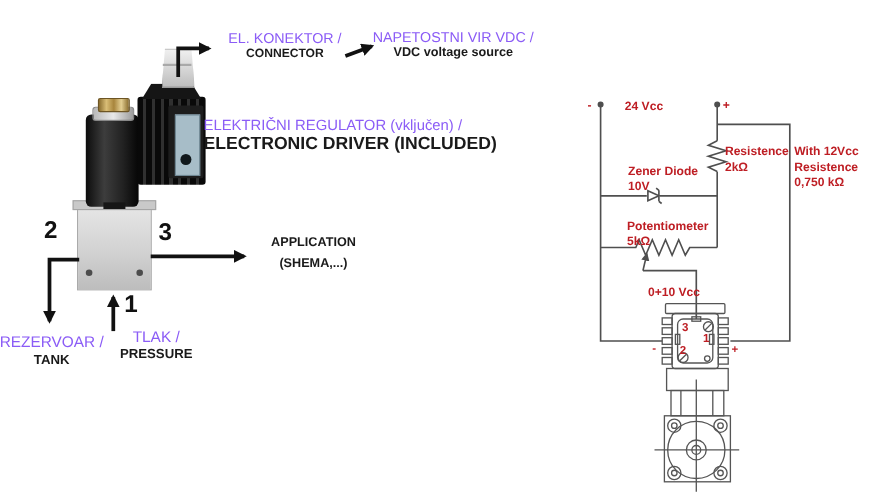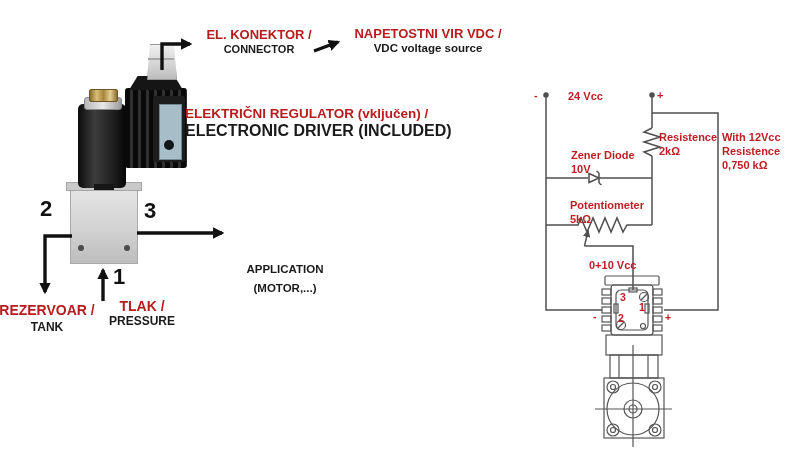--- a/index.html
+++ b/index.html
@@ -1,21 +1,21 @@
 <!DOCTYPE html>
 <html><head>
 <meta charset="utf-8">
 <style>
   html,body{margin:0;padding:0;background:#fff;}
   .canvas{position:relative;width:800px;height:450px;background:#ffffff;
           font-family:"Liberation Sans",sans-serif;overflow:hidden;}
   .abs{position:absolute;}
   .lbl{position:absolute;text-align:center;line-height:1.12;}
   .lbl-left{position:absolute;text-align:left;line-height:1.15;}
-  .red{color:#b91c1c;font-weight:700;}
+  .red{color:#8b5cf6;font-weight:400;}
   .blk{color:#1a1a1a;font-weight:700;}
   .num{position:absolute;color:#111;font-weight:700;font-size:22px;}
   svg text{font-family:"Liberation Sans",sans-serif;font-weight:700;fill:#be1e24;}
   .t11{font-size:11px;}
   .t10{font-size:10.5px;}
 </style>
 </head>
 <body>
 
 <div class="canvas">
@@ -53,34 +53,34 @@
                 background:linear-gradient(180deg,#f0f0f0,#d2d2d2 60%,#bdbdbd);
                 border:1px solid #9b9b9b;clip-path:polygon(10% 0,90% 0,100% 100%,0 100%);"></div>
     <div class="abs" style="left:148px;top:58px;width:26px;height:2px;background:#a9a9a9;"></div>
   </div>
 
   <div class="lbl" style="left:202px;top:28px;width:114px;font-size:13px;">
     <div class="red">EL. KONEKTOR /</div>
     <div class="blk" style="font-size:11px;">CONNECTOR</div>
   </div>
 
-  <div class="lbl" style="left:344px;top:27px;width:168px;font-size:13px;">
+  <div class="lbl" style="left:328px;top:27px;width:168px;font-size:13px;">
     <div class="red">NAPETOSTNI VIR VDC /</div>
     <div class="blk" style="font-size:11.5px;">VDC voltage source</div>
   </div>
 
 
   <div class="lbl-left" style="left:185px;top:106px;font-size:13.5px;">
     <div class="red">ELEKTRIČNI REGULATOR (vključen) /</div>
     <div class="blk" style="font-size:16px;">ELECTRONIC DRIVER (INCLUDED)</div>
   </div>
 
   <div class="lbl" style="left:232px;top:215px;width:106px;font-size:13px;">
-    <div class="blk" style="font-size:11.5px;margin-top:48px;">APPLICATION</div>
-    <div class="blk" style="font-size:11.5px;margin-top:6px;">(MOTOR,...)</div>
+    <div class="blk" style="font-size:11.5px;">APPLICATION</div>
+    <div class="blk" style="font-size:11.5px;margin-top:6px;">(SHEMA,...)</div>
   </div>
 
   <div class="num" style="left:40px;top:196px;">2</div>
   <div class="num" style="left:144px;top:198px;">3</div>
   <div class="num" style="left:113px;top:264px;">1</div>
 
   <div class="lbl" style="left:-3px;top:303px;width:100px;font-size:14px;">
     <div class="red">REZERVOAR /</div>
     <div class="blk" style="font-size:12px;margin-top:2px;">TANK</div>
   </div>

